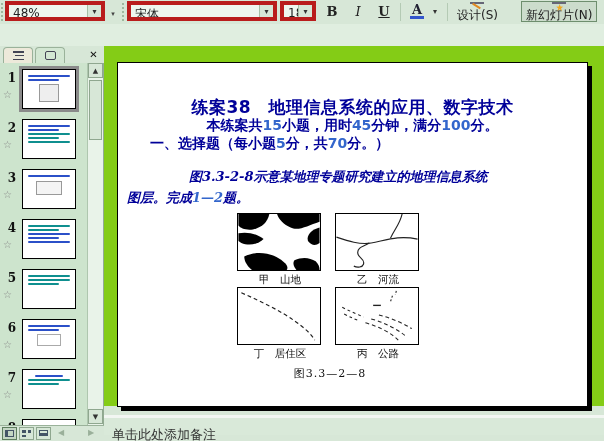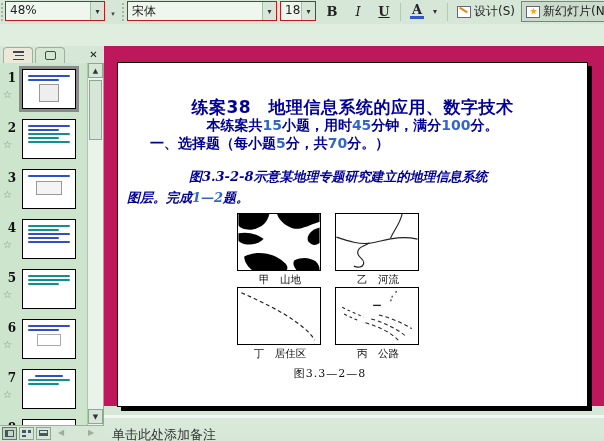--- a/index.html
+++ b/index.html
@@ -2,27 +2,27 @@
 <html><head>
 <meta charset="utf-8">
 <style>
   * { margin:0; padding:0; box-sizing:border-box; }
   body { font-family:"DejaVu Sans",sans-serif; }
   .app { position:relative; width:604px; height:441px; overflow:hidden; background:#d7e7d7; font-size:12px; color:#222; }
 
   
   .tb1 { position:absolute; left:0; top:0; width:604px; height:24px; background:#d7e7d7; }
   .grip { position:absolute; top:3px; width:3px; height:18px; border-left:2px dotted #9fb89f; }
-  .combo { position:absolute; top:1px; height:20px; background:#eef6ee; border:1px solid #b91c1c; display:flex; align-items:stretch; }
+  .combo { position:absolute; top:1px; height:20px; background:#eef6ee; border:4px solid #b91c1c; display:flex; align-items:stretch; }
   .combo .val { flex:1; padding:1px 4px 0; font-size:12px; white-space:nowrap; overflow:hidden; }
   .combo .dd { width:14px; display:flex; align-items:center; justify-content:center; background:#d7e7d7; border-left:1px solid #a5bfa5; font-size:8px; color:#333; cursor:default; }
   .tbopt { position:absolute; top:1px; width:12px; height:20px; font-size:7px; color:#444; display:flex; flex-direction:column; align-items:center; justify-content:flex-end; padding-bottom:2px; border:1px solid transparent; }
   .tbtn { position:absolute; top:1px; height:20px; width:24px; display:flex; align-items:center; justify-content:center; font-family:"DejaVu Serif",serif; font-size:13px; color:#222; border:1px solid transparent; }
   .sep { position:absolute; top:3px; width:1px; height:18px; background:#b4cab4; }
-  .lblbtn { position:absolute; top:1px; height:21px; display:flex; align-items:center; gap:3px; padding:0 4px; font-size:12px; color:#222; border:1px solid transparent; white-space:nowrap; }
+  .lblbtn { position:absolute; top:1px; height:21px; display:flex; align-items:center; gap:3px; padding:0 4px; font-size:12px; color:#222; border:1px solid transparent; white-space:nowrap;flex-direction:column; }
   .lblbtn.pressed { background:#ccdccc; border:1px solid #6e8e6e; }
   .abtn { position:absolute; top:1px; height:20px; display:flex; align-items:stretch; }
   .abtn .aletter { width:24px; display:flex; flex-direction:column; align-items:center; justify-content:center; font-family:"DejaVu Serif",serif; font-weight:bold; font-size:13px; color:#223; line-height:11px; }
   .abtn .bar { width:14px; height:3px; background:#3355cc; margin-top:1px; }
   .abtn .dd { width:12px; display:flex; align-items:center; justify-content:center; font-size:8px; color:#333; }
   .miniicon { width:14px; height:12px; position:relative; background:#fff; border:1px solid #667; }
   .miniicon.design::after { content:""; position:absolute; left:1px; top:2px; width:9px; height:2px; background:#e08820; transform:rotate(32deg); }
   .miniicon.newslide::after { content:""; position:absolute; left:3px; top:1px; width:7px; height:7px; background:#f0a820; clip-path:polygon(50% 0,62% 35%,100% 40%,70% 62%,82% 100%,50% 75%,18% 100%,30% 62%,0 40%,38% 35%); }
 
   
@@ -62,21 +62,21 @@
   .vbtn.pressed { background:#c3d6c3; border-color:#5e7e5e; }
   .vic-normal { position:absolute; inset:2px; border:1px solid #456; border-left-width:3px; }
   .vic-sorter { position:absolute; inset:2px; background:
       linear-gradient(#456,#456) 0 0/4px 3px no-repeat,
       linear-gradient(#456,#456) 6px 0/4px 3px no-repeat,
       linear-gradient(#456,#456) 0 5px/4px 3px no-repeat; }
   .vic-show { position:absolute; inset:2px 2px 3px 2px; border:1px solid #456; border-bottom:3px solid #456; }
   .harr { position:absolute; top:2px; font-size:8px; color:#9ab09a; }
 
   
-  .main { position:absolute; left:104px; top:46px; width:500px; height:360px; background:#be185d; }
+  .main { position:absolute; left:104px; top:46px; width:500px; height:360px; background:#84cc16; }
   .slide { position:absolute; left:13px; top:16px; width:471px; height:345px; background:#fff; border:1px solid #000; box-shadow:4px 4px 0 #000; }
   .stitle { position:absolute; left:0; top:33px; width:100%; text-align:center; font-weight:bold; font-size:17px; color:#000099; letter-spacing:0.5px; white-space:nowrap; }
   .sline2 { position:absolute; left:0; top:54px; width:100%; text-align:center; font-weight:bold; font-size:14px; color:#000099; white-space:nowrap; }
   .sline3 { position:absolute; left:32px; top:72px; font-weight:bold; font-size:14px; color:#000099; white-space:nowrap; }
   .num { color:#3366cc; }
   .spara { position:absolute; left:9px; top:103px; width:452px; font-family:"DejaVu Serif",serif; font-style:italic; font-weight:bold; font-size:13px; line-height:21px; color:#000099; text-indent:62px; }
   .fig { position:absolute; left:119px; top:150px; width:186px; }
   .figrow { display:flex; gap:12px; }
   .figcell { width:86px; }
   .figcell svg { display:block; width:84px; height:58px; border:1px solid #000; background:#fff; }

